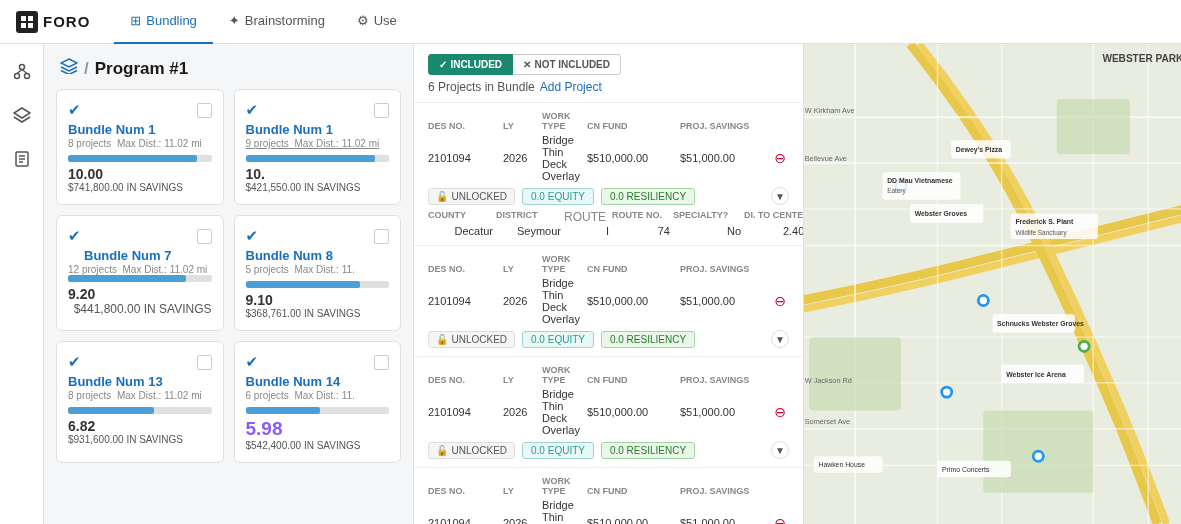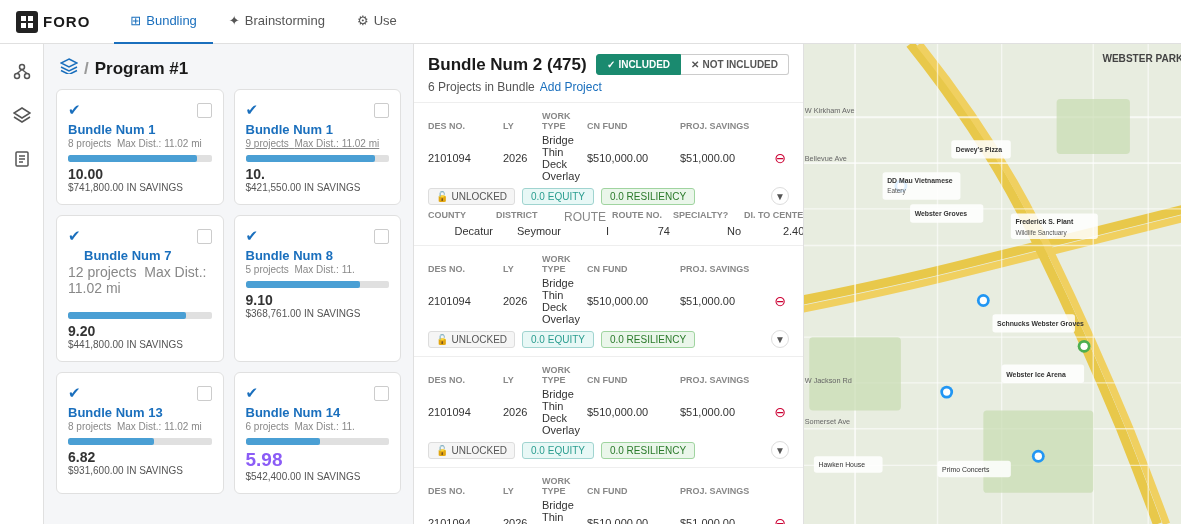--- a/index.html
+++ b/index.html
@@ -116,28 +116,28 @@
         <div style="font-size:14px;font-weight:700;color:#333;">10.</div>
         <div style="font-size:10px;color:#555;">$421,550.00 IN SAVINGS</div>
       </div>
 
       <div style="background:#fff;border-radius:6px;border:1px solid #e0e0e0;padding:11px;cursor:pointer;">
         <div style="display:flex;align-items:center;justify-content:space-between;margin-bottom:3px;">
           <span style="color:#1a6fbd;font-size:15px;">✔</span>
           <div style="width:15px;height:15px;border:1px solid #ccc;border-radius:2px;background:#fff;"></div>
         </div>
         <div style="font-weight:700;color:#1a6fbd;font-size:13px;margin-bottom:1px;padding-left:16px;">Bundle Num 7</div>
-        <div style="color:#888;font-size:14px;margin-bottom:16px;">
+        <div style="color:#888;font-size:10px;margin-bottom:0;">
           <span>12 projects</span>&nbsp;&nbsp;<span>Max Dist.: 11.02 mi</span>
         </div>
         <div style="height:7px;background:#e0e0e0;border-radius:2px;margin-bottom:4px;overflow:hidden;">
           <div style="height:100%;width:82%;background:#4a9fd4;border-radius:2px;"></div>
         </div>
         <div style="font-size:14px;font-weight:700;color:#333;">9.20</div>
-        <div style="font-size:10px;color:#555;">$441,800.00 IN SAVINGS</div>
+        <div style="font-size:12px;color:#555;text-align:right;">$441,800.00 IN SAVINGS</div>
       </div>
 
       <div style="background:#fff;border-radius:6px;border:1px solid #e0e0e0;padding:11px;cursor:pointer;">
         <div style="display:flex;align-items:center;justify-content:space-between;margin-bottom:3px;">
           <span style="color:#1a6fbd;font-size:15px;">✔</span>
           <div style="width:15px;height:15px;border:1px solid #ccc;border-radius:2px;background:#fff;"></div>
         </div>
         <div style="font-weight:700;color:#1a6fbd;font-size:13px;margin-bottom:1px;">Bundle Num 8</div>
         <div style="color:#888;font-size:10px;margin-bottom:6px;">
           <span>5 projects</span>&nbsp;&nbsp;<span>Max Dist.: 11.</span>
@@ -181,21 +181,20 @@
         <div style="font-size:10px;color:#555;">$542,400.00 IN SAVINGS</div>
       </div>
 
     </div>
   </div>
 
   <div style="width:390px;background:#fff;border-right:1px solid #e0e0e0;overflow-y:auto;flex-shrink:0;">
 
     <div style="padding:10px 14px 8px;border-bottom:1px solid #eee;">
       <div style="display:flex;align-items:center;justify-content:space-between;margin-bottom:5px;">
-        <span style="font-size:17px;font-weight:700;color:#1a1a1a;">Bundle Num 2 (475)</span>
         <div style="display:flex;">
           <button style="padding:4px 10px;font-size:10px;font-weight:700;background:#1a8a6f;color:#fff;border:1px solid #1a8a6f;border-radius:3px 0 0 3px;cursor:pointer;display:flex;align-items:center;gap:3px;">
             <span>✓</span>
             <span>INCLUDED</span>
           </button>
           <button style="padding:4px 10px;font-size:10px;font-weight:700;background:#fff;color:#555;border:1px solid #ccc;border-radius:0 3px 3px 0;border-left:none;cursor:pointer;display:flex;align-items:center;gap:3px;">
             <span>✕</span>
             <span>NOT INCLUDED</span>
           </button>
         </div>

